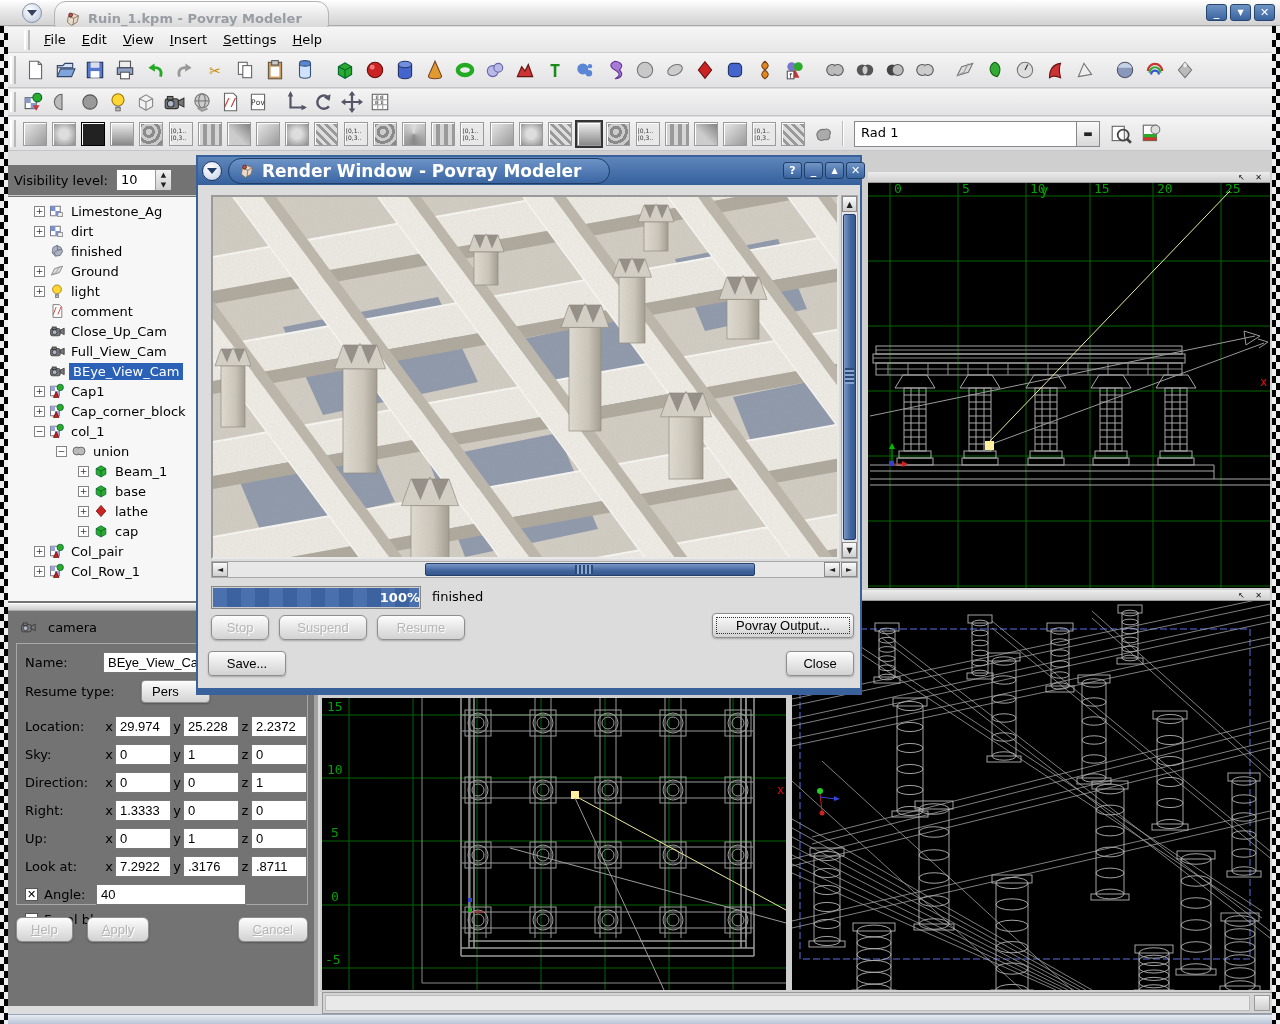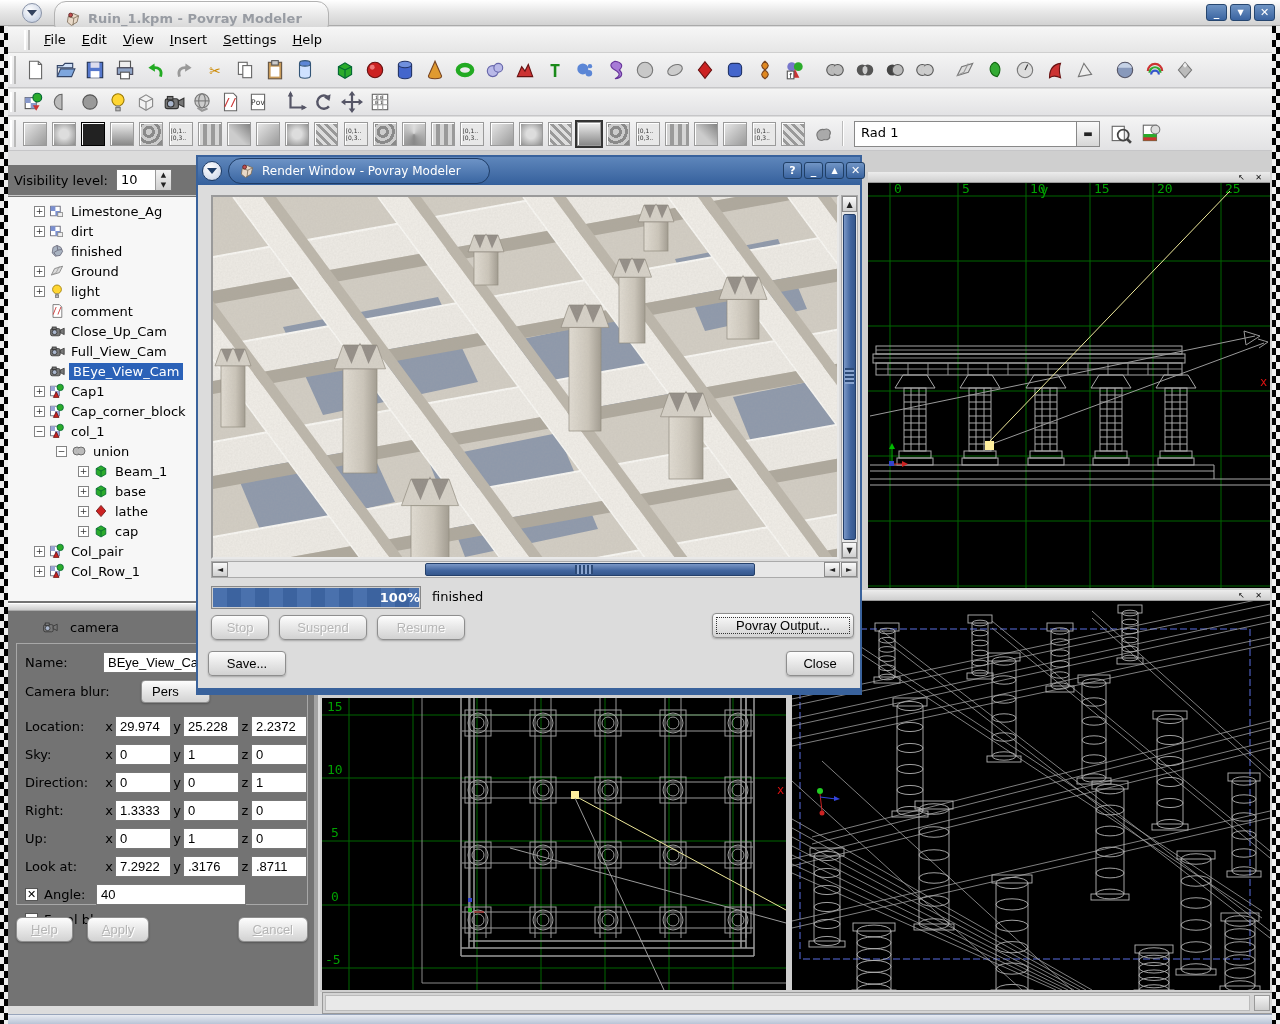--- a/index.html
+++ b/index.html
@@ -60,21 +60,21 @@
   .trow { display:flex; align-items:center; height:20px; font-size:13px; color:#000; white-space:nowrap; }
   .texp { width:11px; height:11px; border:1px solid #848484; background:#fff; font-size:9px; line-height:9px; text-align:center; color:#333; margin-right:4px; flex:none;}
   .texp.none { border:none; background:transparent; }
   .ticon { width:16px; height:16px; margin-right:4px; flex:none; }
   .ticon svg { width:16px; height:16px; }
   .trow.sel .tlabel { background:#2b62b8; color:#fff; padding:1px 4px; }
 
   .splitter-h { position:absolute; left:0; top:438px; width:100%; height:8px; background:linear-gradient(180deg,#f0f0f0,#cbcbcb); border-top:1px solid #fff; border-bottom:1px solid #aaa; }
 
   .props { position:absolute; left:0; top:448px; width:100%; height:340px; }
-  .props-head { display:flex; align-items:center; gap:8px; font-size:13px; padding:6px 0 4px 12px;margin-left:22px; }
+  .props-head { display:flex; align-items:center; gap:8px; font-size:13px; padding:6px 0 4px 12px; }
   .gbox { position:absolute; left:8px; top:30px; right:6px; height:262px; border:1px solid #a8a8a8; padding:8px 6px 0 8px; }
   .frow { display:flex; align-items:center; margin-bottom:7px; font-size:13px; }
   .frow .lbl { width:78px; flex:none; }
   .fld { background:#fff; border:1px solid #777; height:21px; font-size:13px; padding:2px 4px; overflow:hidden; white-space:nowrap; }
   .axis { width:12px; text-align:center; flex:none; }
   .vfld { width:56px; flex:none; }
   .chk { width:13px; height:13px; border:1px solid #555; background:#fff; font-size:11px; line-height:11px; text-align:center; margin-right:6px; flex:none; font-weight:bold;}
   .btn { border:1px solid #8e8e8e; border-radius:4px; background:linear-gradient(180deg,#fdfdfd,#e9e9e9 45%,#d2d2d2); font-size:13px; padding:4px 14px; color:#000; box-shadow:0 1px 2px rgba(0,0,0,.25); }
   .btn.dis { color:#b5b5b5; text-shadow:1px 1px 0 #fff;border-radius:6px; }
   .btn u { text-decoration:underline; }
@@ -92,21 +92,21 @@
   .bottom-scroll .inner { position:absolute; left:2px; top:2px; right:22px; bottom:2px; background:#e9e9e9; border:1px solid #bbb; }
   .bottom-scroll .endbox { position:absolute; right:2px; top:2px; width:16px; bottom:2px; background:linear-gradient(180deg,#f2f2f2,#cfcfcf); border:1px solid #999; }
   .statusbar { left:0px; top:1014px; width:1280px; height:10px; background:linear-gradient(180deg,#e7ebf2,#b9c4d6); border-top:1px solid #98a5bb; }
 
   
   .dialog { left:196px; top:155px; width:666px; height:540px; background:#dcdcdc; border:2px solid #39629c; border-bottom:7px solid #39629c; z-index:40; }
   .dlg-title { position:absolute; left:0; top:0; width:100%; height:28px; background:linear-gradient(180deg,#5e86bb,#35609c); }
   .dlg-round { position:absolute; left:4px; top:4px; width:20px; height:20px; border-radius:50%; background:radial-gradient(circle at 40% 35%,#fff,#d8e0ee 65%,#9db0cf); border:1px solid #1e3c66; display:flex; align-items:center; justify-content:center; }
   .dlg-round::after { content:""; border:5px solid transparent; border-top:6px solid #1e3c66; margin-top:5px; }
   .dlg-tab { position:absolute; left:30px; top:1px; height:26px; border-radius:13px; padding:0 28px 0 10px; background:linear-gradient(180deg,#6d93c6,#3a66a2); border:1px solid #1e3c66; display:flex; align-items:center; gap:7px; }
-  .dlg-tab .t { color:#fff; font-weight:normal; font-size:12px; white-space:nowrap; }
+  .dlg-tab .t { color:#fff; font-weight:bold; font-size:17px; white-space:nowrap; }
   .dlg-btn { position:absolute; top:5px; width:19px; height:17px; border-radius:3px; background:linear-gradient(180deg,#7195c5,#3a64a0); border:1px solid #203f66; color:#fff; font-size:11px; font-weight:bold; text-align:center; line-height:15px; }
 
   .rimg { position:absolute; left:13px; top:38px; width:628px; height:364px; border:2px solid #9a9a9a; border-right-color:#e8e8e8; border-bottom-color:#e8e8e8; background:#d8d3c9; overflow:hidden; }
   .vscroll { position:absolute; left:643px; top:38px; width:17px; height:364px; background:#e7e7e7; border:1px solid #aaa; }
   .hscroll { position:absolute; left:13px; top:404px; width:647px; height:17px; background:#e7e7e7; border:1px solid #aaa; }
   .sbtn { position:absolute; background:linear-gradient(180deg,#fafafa,#cfcfcf); border:1px solid #8a8a8a; color:#222; font-size:8px; text-align:center; }
   .sthumb { position:absolute; background:linear-gradient(90deg,#7a97c6,#41659e 60%,#35578c); border:1px solid #24406b; border-radius:2px; }
   .sthumb.h { background:linear-gradient(180deg,#7a97c6,#41659e 60%,#35578c); }
   .ribs { position:absolute; background:repeating-linear-gradient(90deg,#2c4a77 0 2px,#89a4cf 2px 4px); }
   .ribs.v { background:repeating-linear-gradient(180deg,#2c4a77 0 2px,#89a4cf 2px 4px); }
@@ -1208,21 +1208,21 @@
               <rect x="4" y="5" width="5" height="3" fill="#777" stroke="#333"></rect>
             </svg></span>
         <span>camera</span>
       </div>
       <div class="gbox">
         <div class="frow">
           <span class="lbl">Name:</span>
           <input class="fld" style="width: 118px;" value="BEye_View_Cam">
         </div>
         <div class="frow">
-          <span class="lbl" style="width:116px;">Camera blur:</span>
+          <span class="lbl" style="width:116px;">Resume type:</span>
           <button class="btn" style="padding:3px 30px 3px 10px;">Pers</button>
         </div>
         <div style="height:6px;"></div>
         <div id="vecrows">
             <div class="frow">
               <span class="lbl">Location:</span>
               <span class="axis">x</span>
               <input class="fld vfld" value="29.974" style="">
               <span class="axis">y</span>
               <input class="fld vfld" value="25.228" style="">

